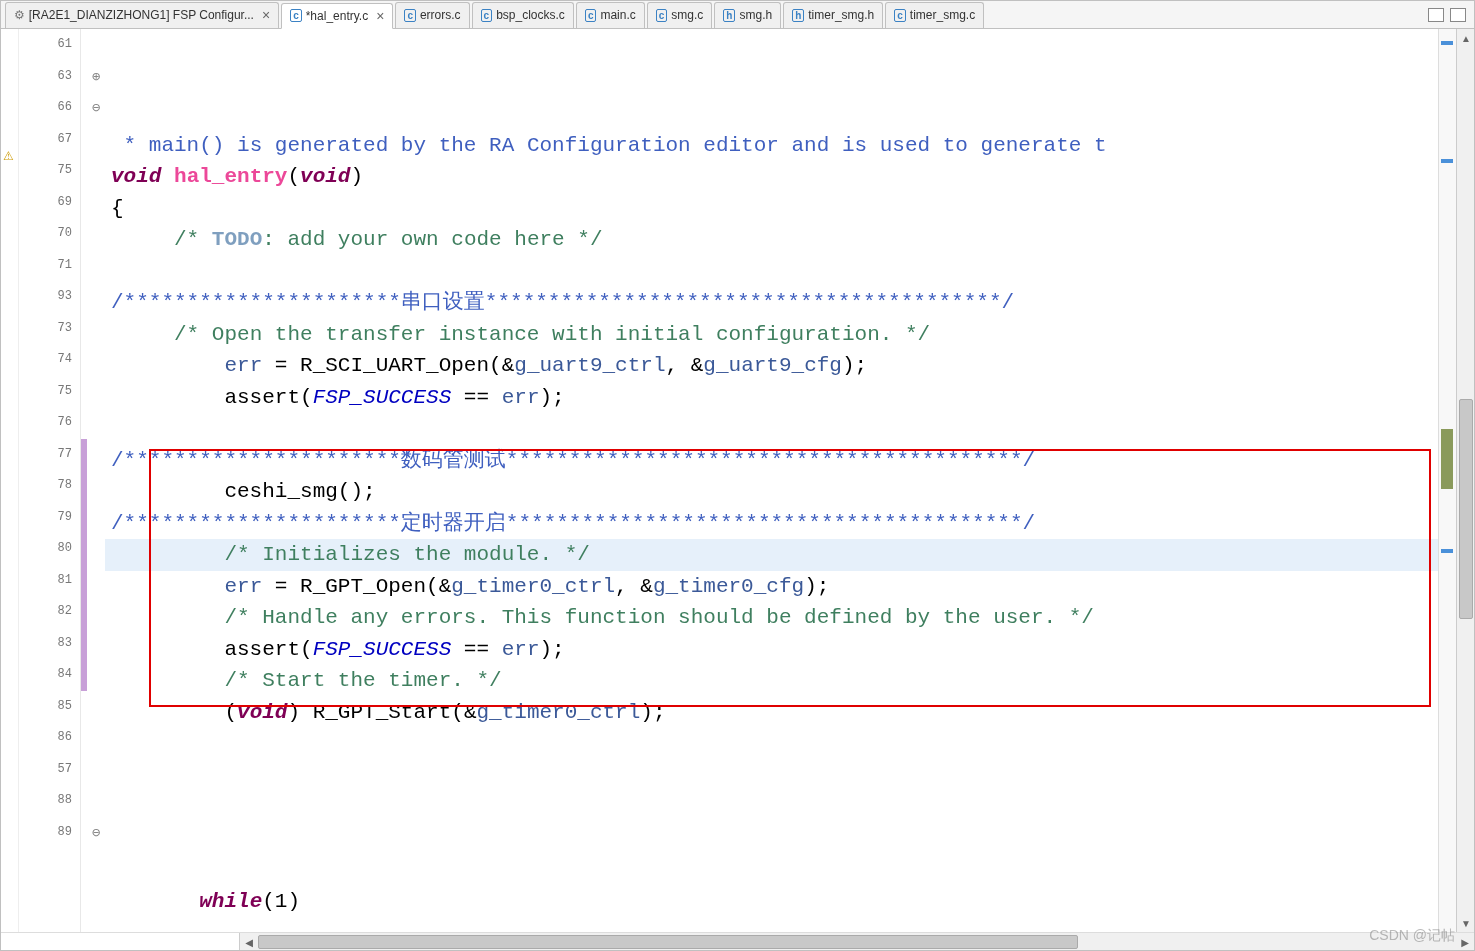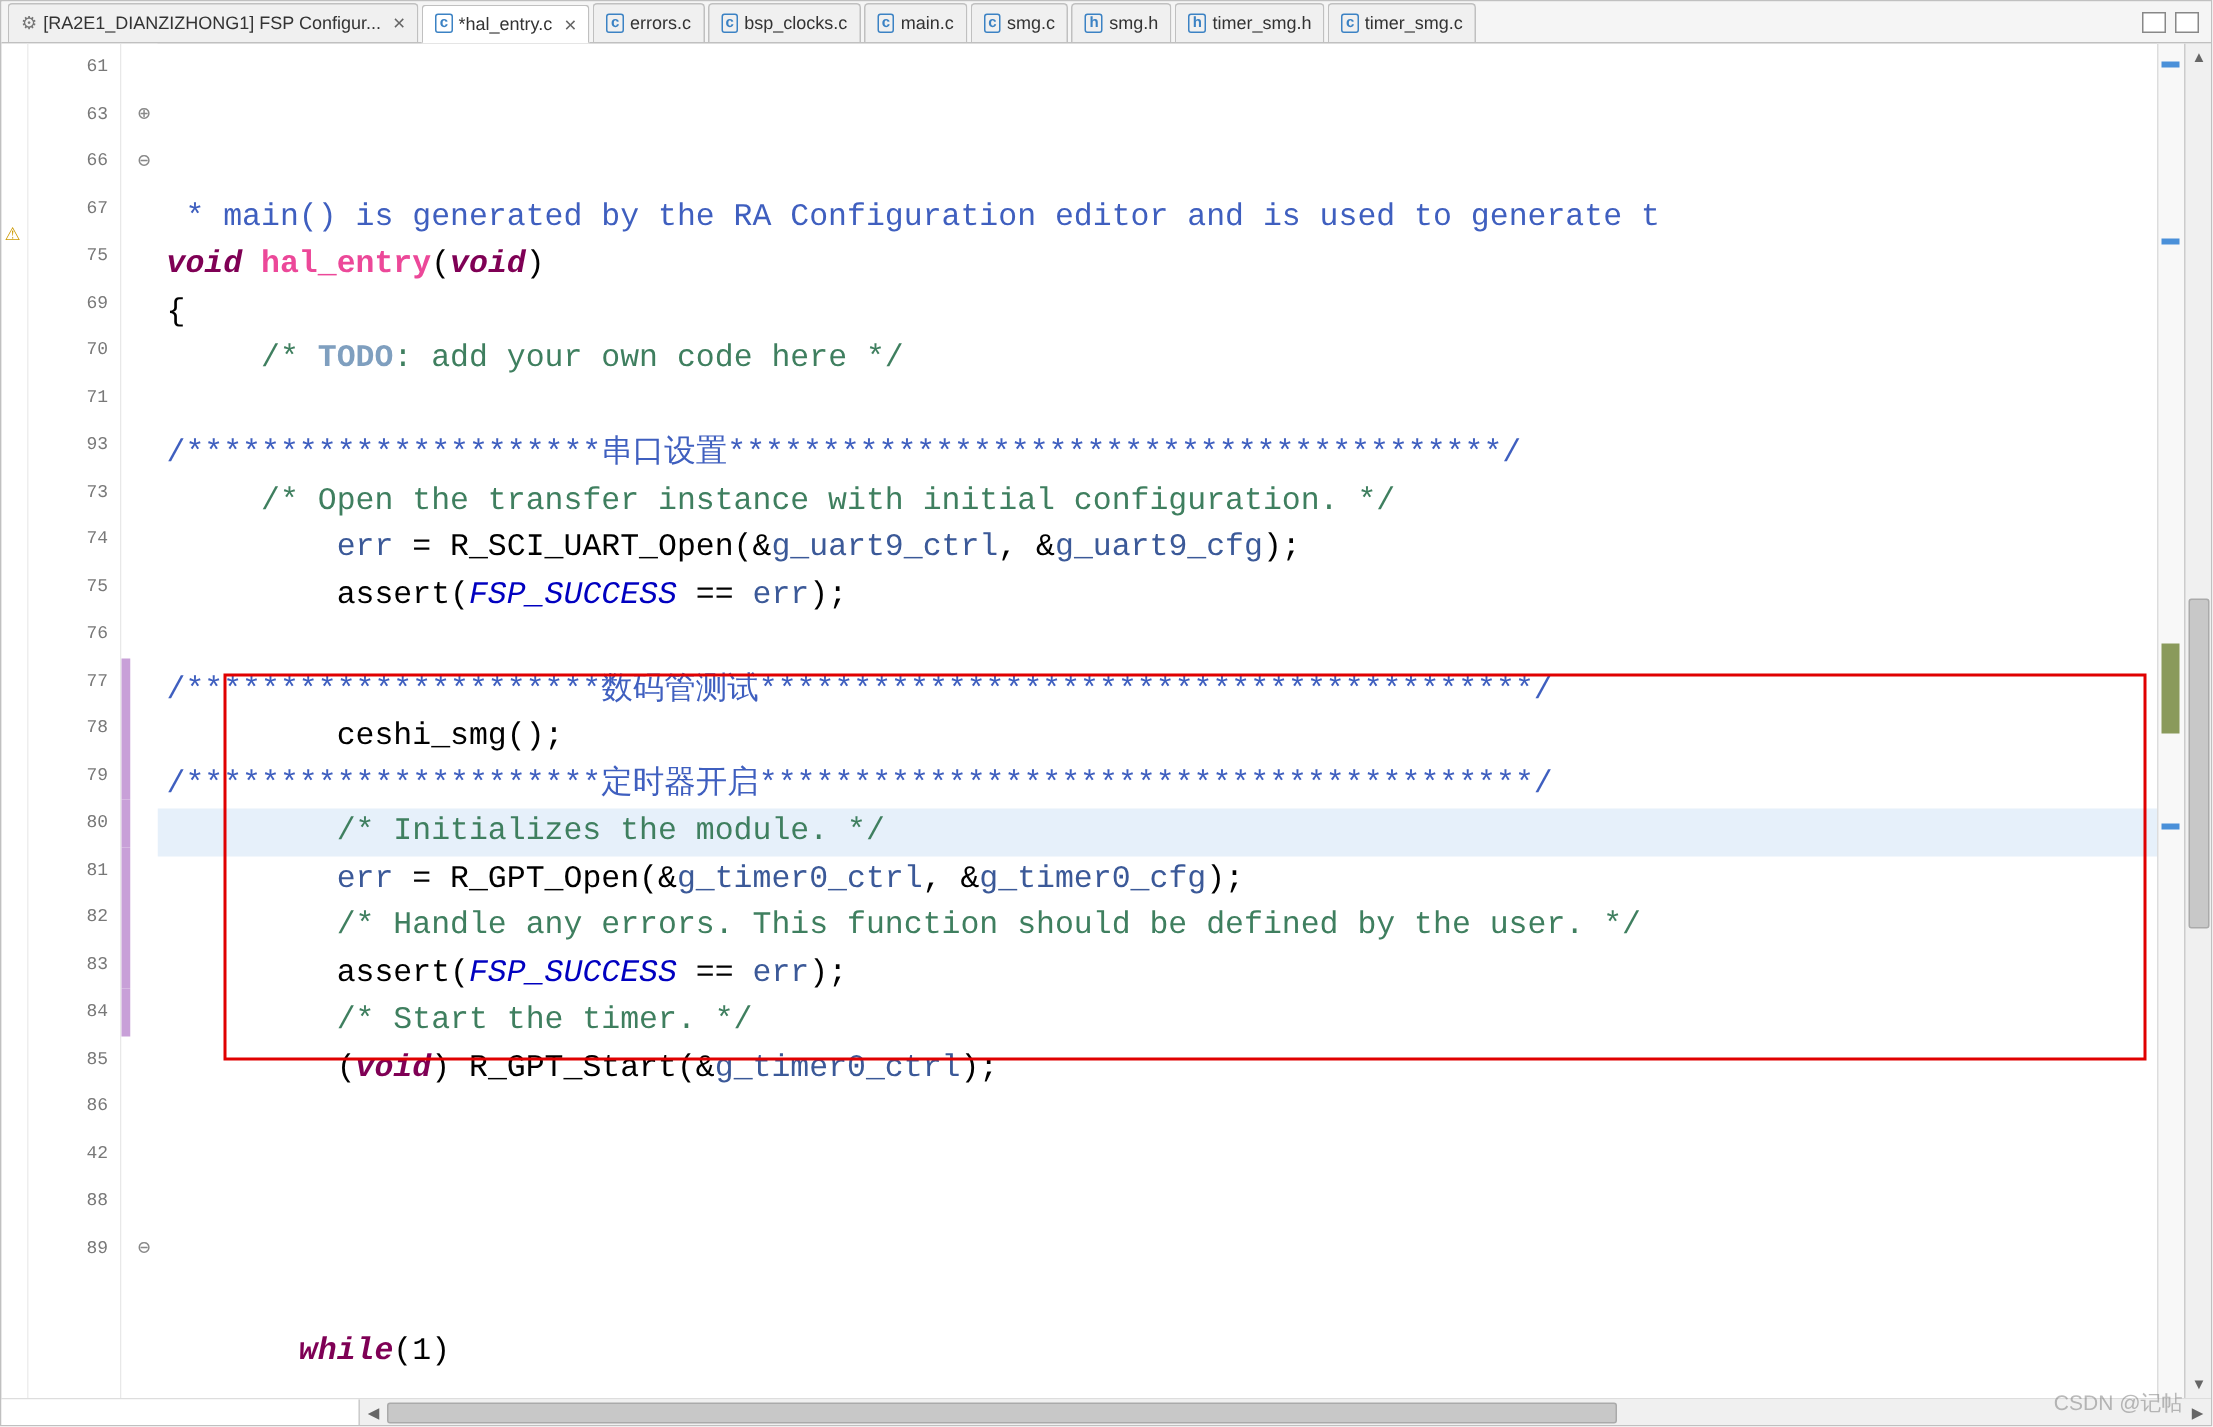--- a/index.html
+++ b/index.html
@@ -274,21 +274,21 @@
         <div class="ln">77</div>
         <div class="ln">78</div>
         <div class="ln">79</div>
         <div class="ln">80</div>
         <div class="ln">81</div>
         <div class="ln">82</div>
         <div class="ln">83</div>
         <div class="ln">84</div>
         <div class="ln">85</div>
         <div class="ln">86</div>
-        <div class="ln">42</div>
+        <div class="ln">57</div>
         <div class="ln">88</div>
         <div class="ln">89</div>
       </div>
     <div class="change-bar" id="change-bar">
         <div class="cb"></div>
         <div class="cb"></div>
         <div class="cb"></div>
         <div class="cb"></div>
         <div class="cb"></div>
         <div class="cb"></div>

